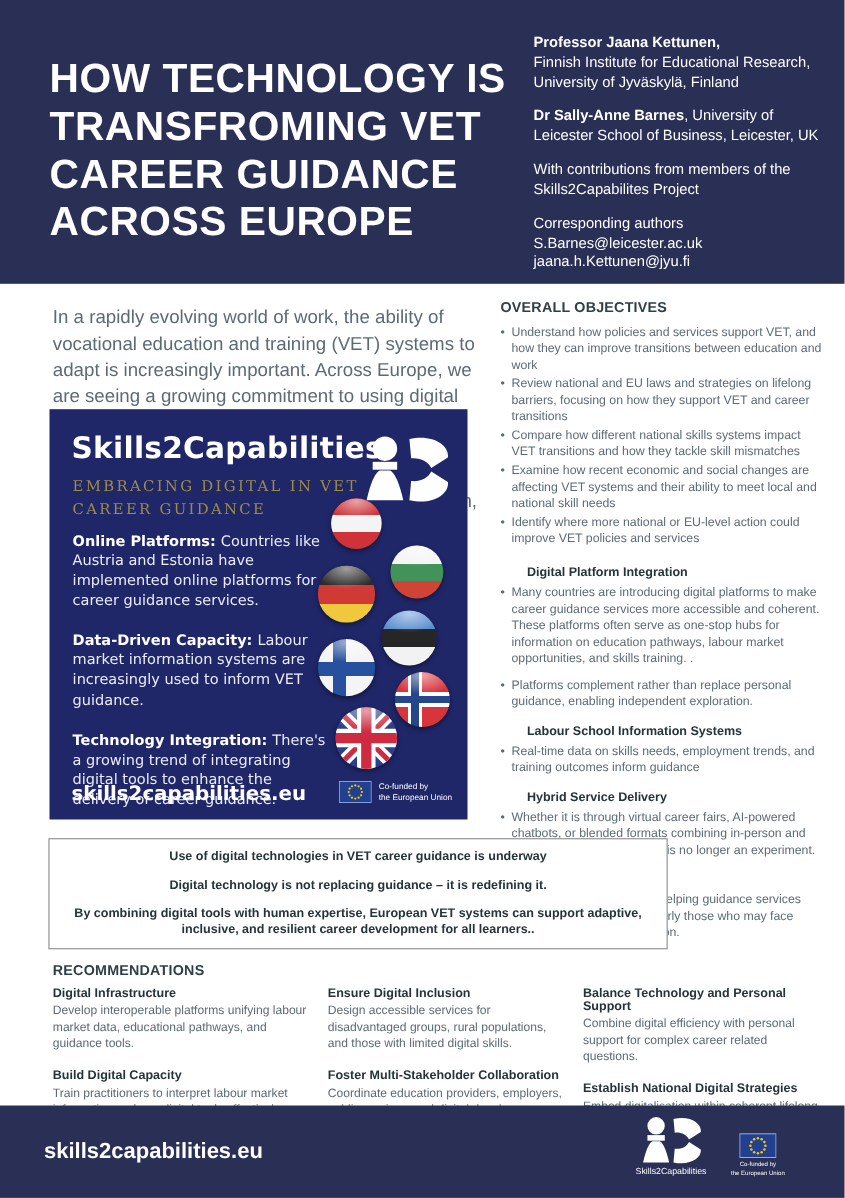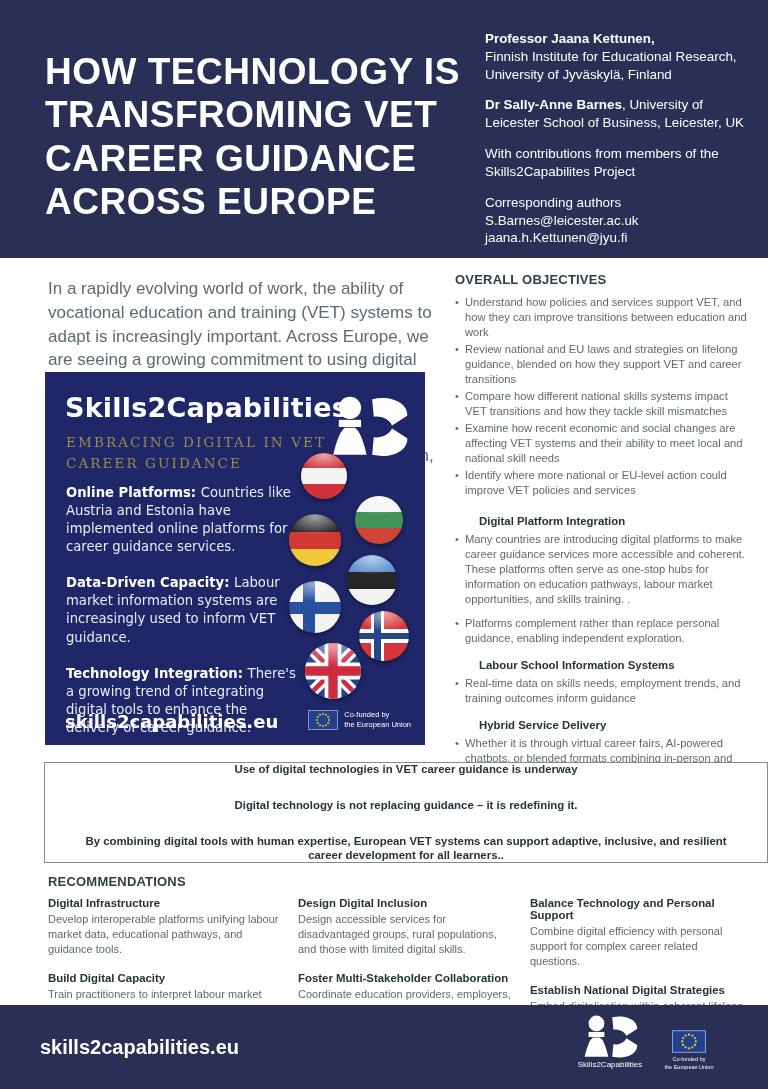--- a/index.html
+++ b/index.html
@@ -70,23 +70,23 @@
   .section-heading{font-size:13px;font-weight:800;color:var(--heading);margin:0 0 8px;letter-spacing:.2px;}
   .bullets{list-style:none;margin:0;padding:0;font-size:11.2px;line-height:1.34;color:var(--gray);}
   .bullets li{position:relative;padding-left:10px;margin:0 0 2px;}
   .bullets li::before{content:"\2022";position:absolute;left:0;top:0;}
   .key-themes{margin-top:17px;}
   .theme{margin-bottom:13px;}
   .theme h4{font-size:11.4px;color:var(--dark);margin:0 0 5px;padding-left:24px;}
   .theme .bullets li{margin-bottom:9px;}
 
   
-  .message-box{position:absolute;left:44px;top:762px;width:724px;height:101px;background:#fff;
+  .message-box{position:absolute;left:44px;top:762px;width:563px;height:101px;background:#fff;
     border:1.5px solid #8a8a8a;box-sizing:border-box;display:flex;flex-direction:column;
-    justify-content:center;gap:21px;padding:6px 22px;text-align:center;}
+    justify-content:center;gap:11px;padding:6px 22px;text-align:center;}
   .message-box p{margin:0;font-size:11.4px;font-weight:bold;color:var(--dark);line-height:1.3;}
 
   
   .recs{position:absolute;left:48px;top:874px;width:700px;}
   .rec-cols{display:flex;gap:12px;margin-top:8px;}
   .rec-col-1{width:238px;} .rec-col-2{width:220px;} .rec-col-3{width:218px;}
   .rec-item h4{font-size:11.4px;color:var(--dark);margin:0 0 3px;}
   .rec-item p{margin:0 0 15px;font-size:11px;line-height:1.37;color:var(--gray);}
 
   
@@ -177,21 +177,21 @@
           </svg></span>
       <span class="eu-caption">Co-funded by
 the European Union</span>
     </div>
   </div>
 
   <div class="right-col">
     <h3 class="section-heading">OVERALL OBJECTIVES</h3>
     <ul class="bullets" id="objectives-list">
         <li>Understand how policies and services support VET, and how they can improve transitions between education and work</li>
-        <li>Review national and EU laws and strategies on lifelong guidance, blended on how they support VET and career transitions</li>
+        <li>Review national and EU laws and strategies on lifelong barriers, focusing on how they support VET and career transitions</li>
         <li>Compare how different national skills systems impact VET transitions and how they tackle skill mismatches</li>
         <li>Examine how recent economic and social changes are affecting VET systems and their ability to meet local and national skill needs</li>
         <li>Identify where more national or EU-level action could improve VET policies and services</li>
       </ul>
     <div class="key-themes">
       <div id="themes-wrap">
           <div class="theme">
             <h4>Digital Platform Integration</h4>
             <ul class="bullets">
               <li>Many countries are introducing digital platforms to make career guidance services more accessible and coherent. These platforms often serve as one-stop hubs for information on education pathways, labour market opportunities, and skills training. .</li>
@@ -234,21 +234,21 @@
             <h4>Digital Infrastructure</h4>
             <p>Develop interoperable platforms unifying labour market data, educational pathways, and guidance tools.</p>
           </div>
           <div class="rec-item">
             <h4>Build Digital Capacity</h4>
             <p>Train practitioners to interpret labour market information and use digital tools effectively.</p>
           </div>
         </div>
         <div class="rec-col-2">
           <div class="rec-item">
-            <h4>Design Digital Inclusion</h4>
+            <h4>Ensure Digital Inclusion</h4>
             <p>Design accessible services for disadvantaged groups, rural populations, and those with limited digital skills.</p>
           </div>
           <div class="rec-item">
             <h4>Foster Multi-Stakeholder Collaboration</h4>
             <p>Coordinate education providers, employers, public services, and digital developers.</p>
           </div>
         </div>
         <div class="rec-col-3">
           <div class="rec-item">
             <h4>Balance Technology and Personal Support</h4>

